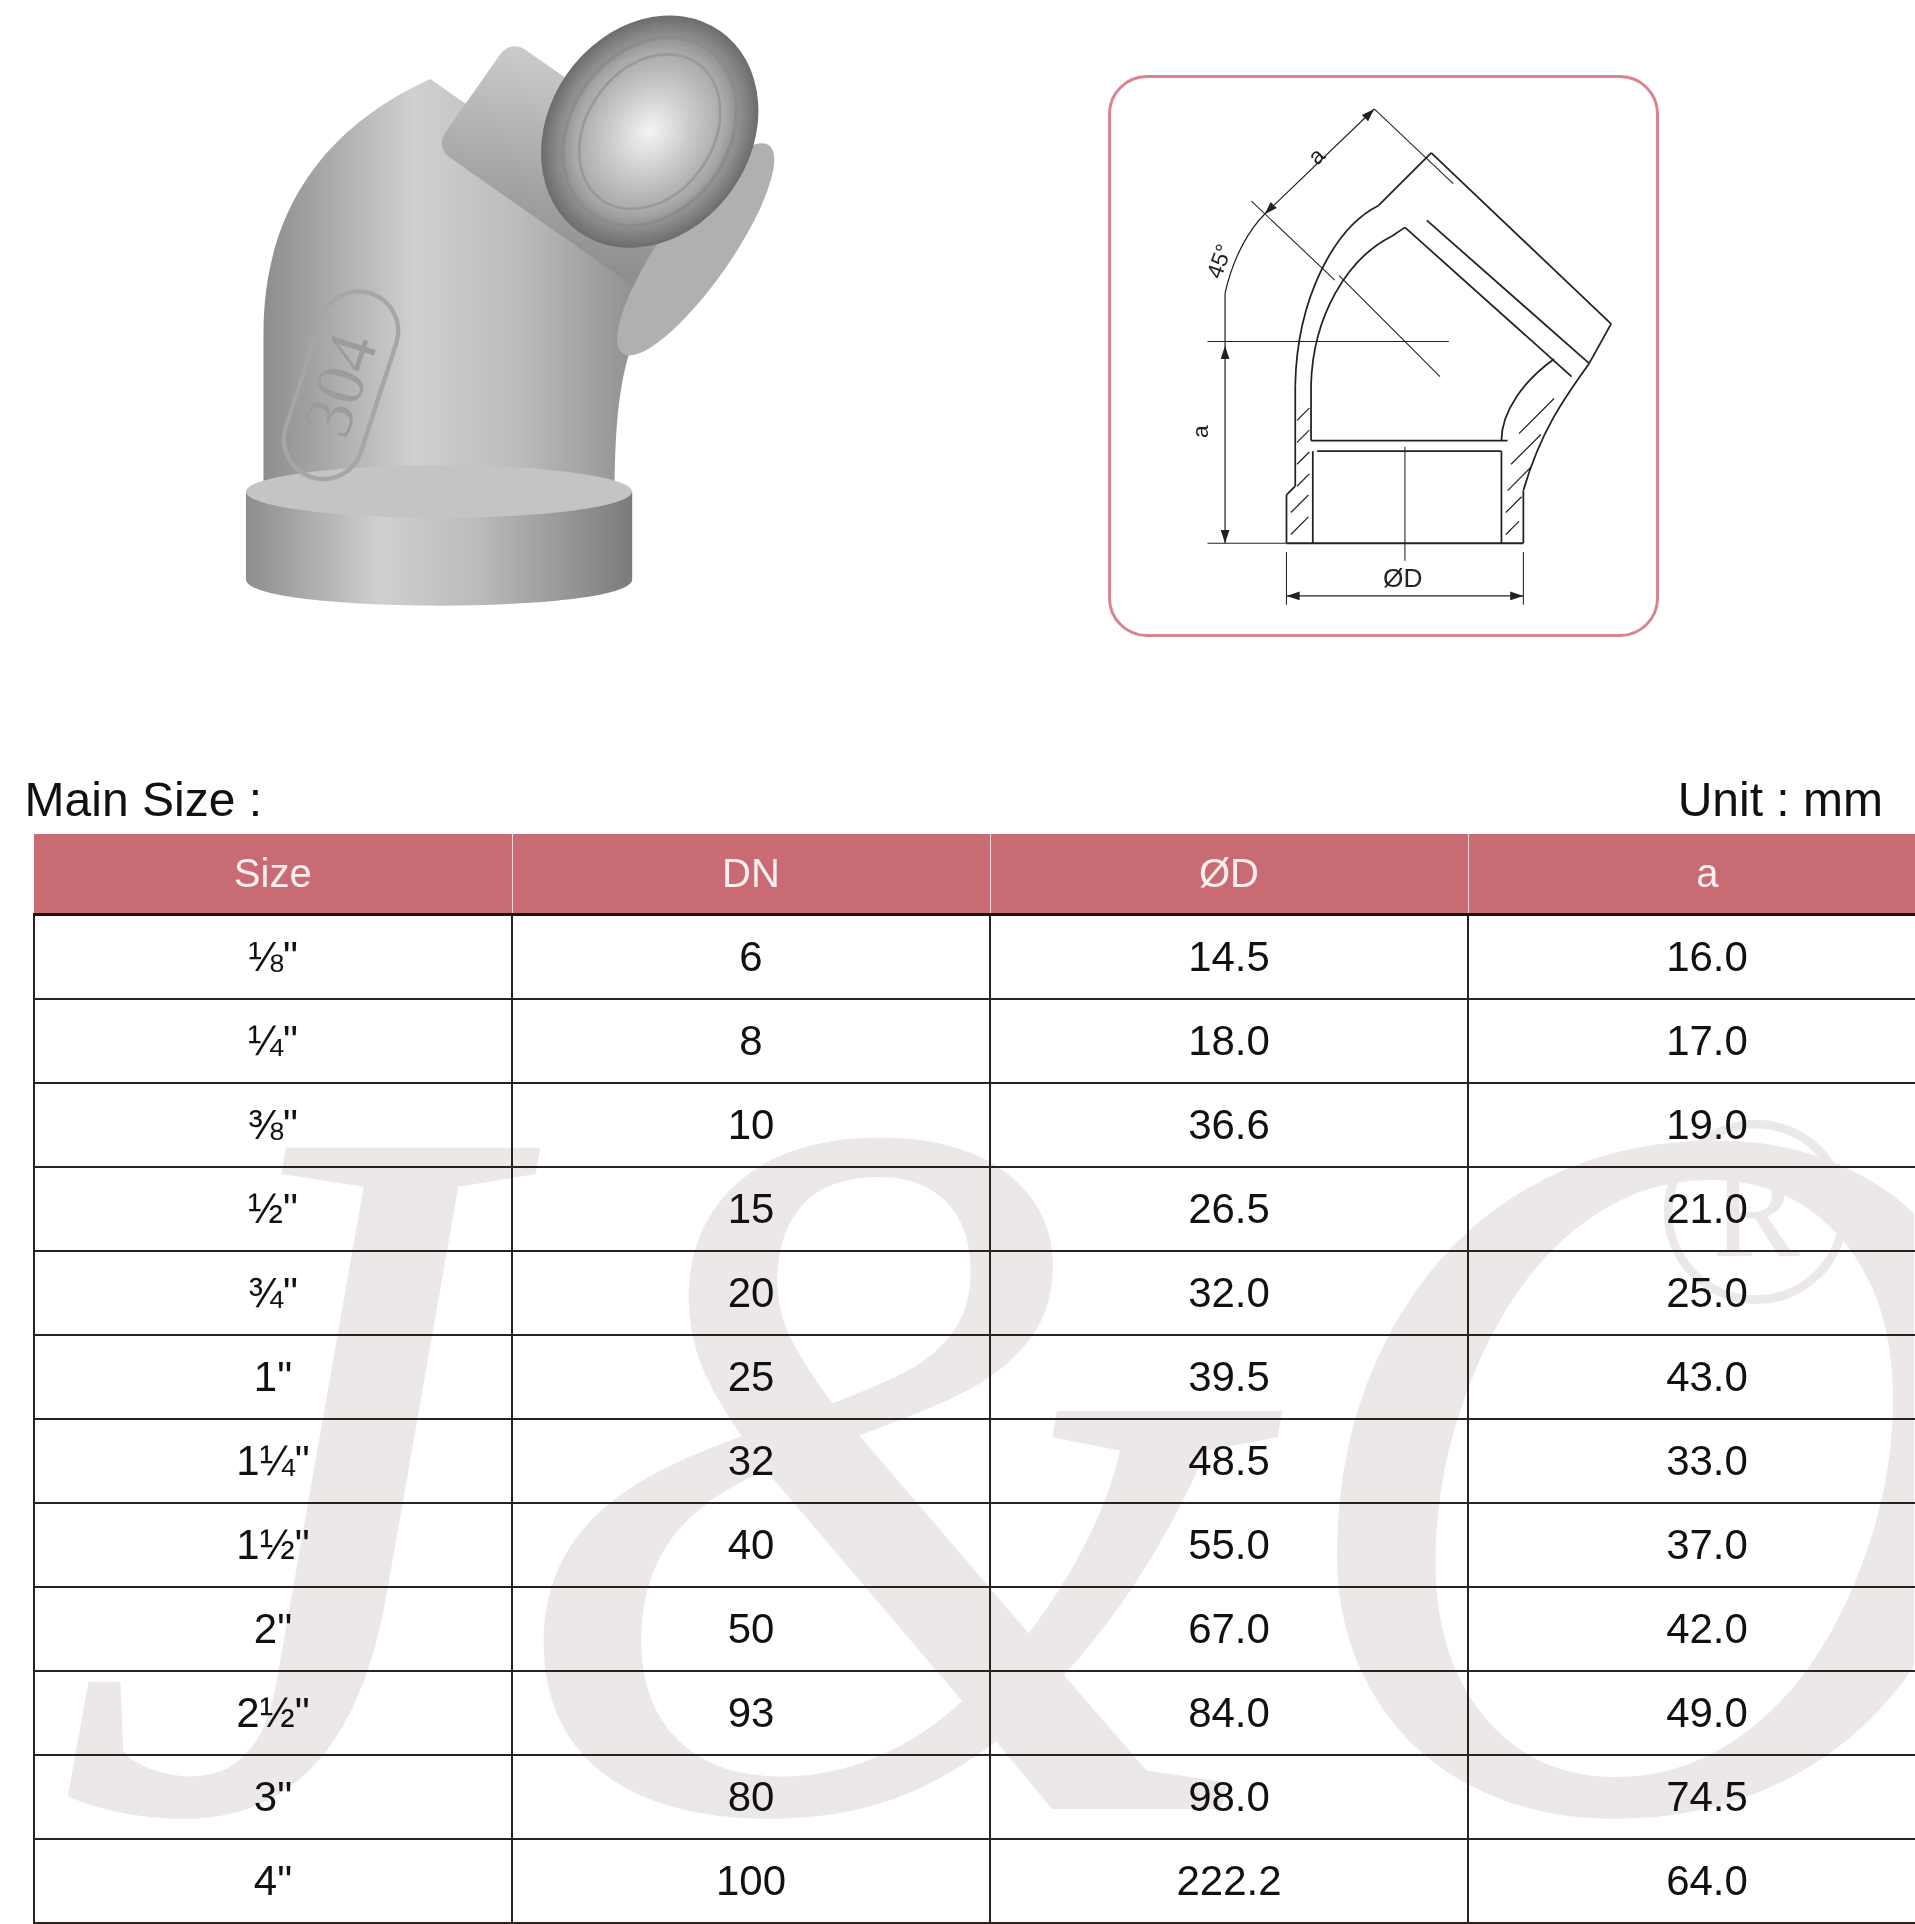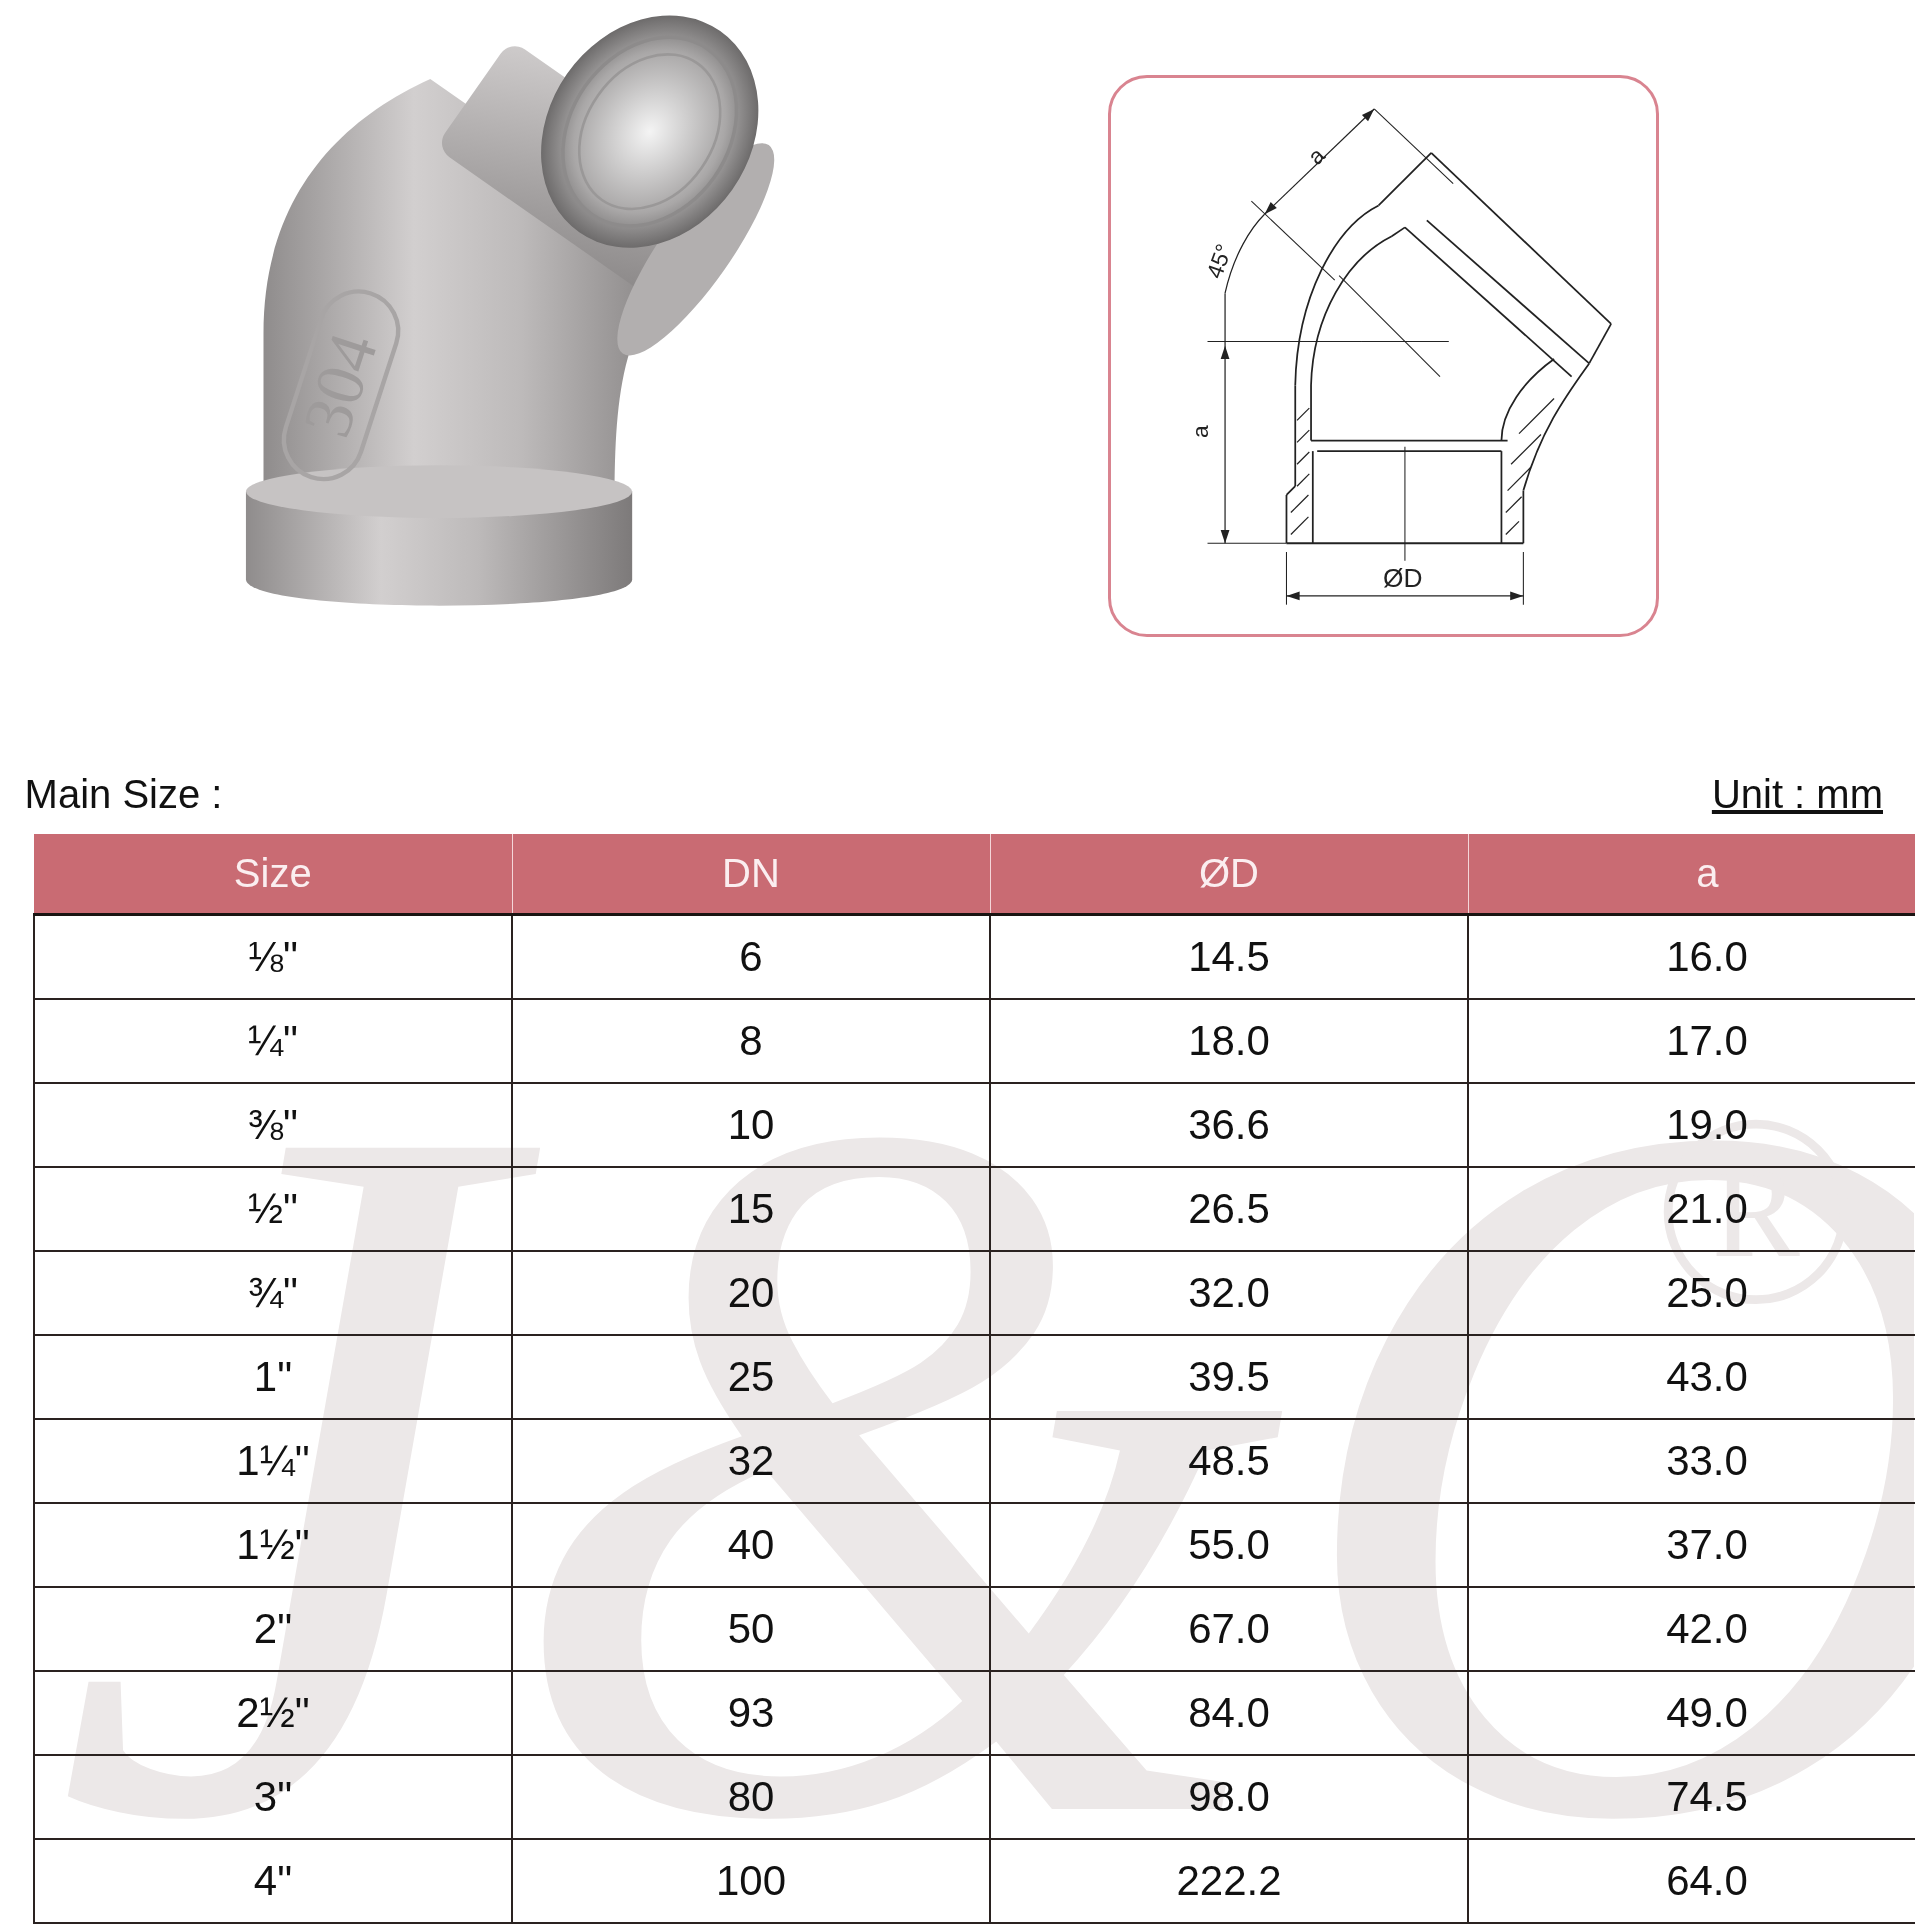--- a/index.html
+++ b/index.html
@@ -8,23 +8,23 @@
 
   .watermark { position: absolute; pointer-events: none; }
   .wm-text { position: absolute; left: 35px; top: 966px; width: 1879px; height: 966px; }
 
   .product-photo { position: absolute; left: 202px; top: 0px; width: 597px; height: 632px; }
 
   .diagram-box { position: absolute; left: 1108px; top: 75px; width: 551px; height: 562px;
                  border: 3.5px solid #d98490; border-radius: 39px; background: #fff; box-sizing: border-box; }
   .diagram-box svg { position: absolute; left: 0; top: 0; }
 
-  .table-caption { position: absolute; top: 772px; font-size: 40px; color: #111; }
+  .table-caption { position: absolute; top: 772px; font-size: 48px; color: #111; }
   .caption-left { left: 24.6px; }
-  .caption-right { right: 32px; text-decoration: underline; }
+  .caption-right { right: 32px; }
 
   .spec-table { position: absolute; left: 33px; top: 834px; width: 1914px; border-collapse: collapse; table-layout: fixed; }
   .spec-table th { background: #c96b73; color: #fbeef0; font-weight: normal; font-size: 40px;
                    height: 79px; border-left: 1.8px solid #f4d6d9; border-right: 1.8px solid #f4d6d9; padding: 0; }
   .spec-table th:first-child { border-left: none; }
   .spec-table th:last-child { border-right: none; }
   .spec-table td { height: 82px; text-align: center; font-size: 42px; color: #111;
                    border: 2.6px solid #2a2220; padding: 0; background: transparent; }
   .spec-table tr.data-row:first-child td { border-top: 3.5px solid #1a1412; }
 </style>

